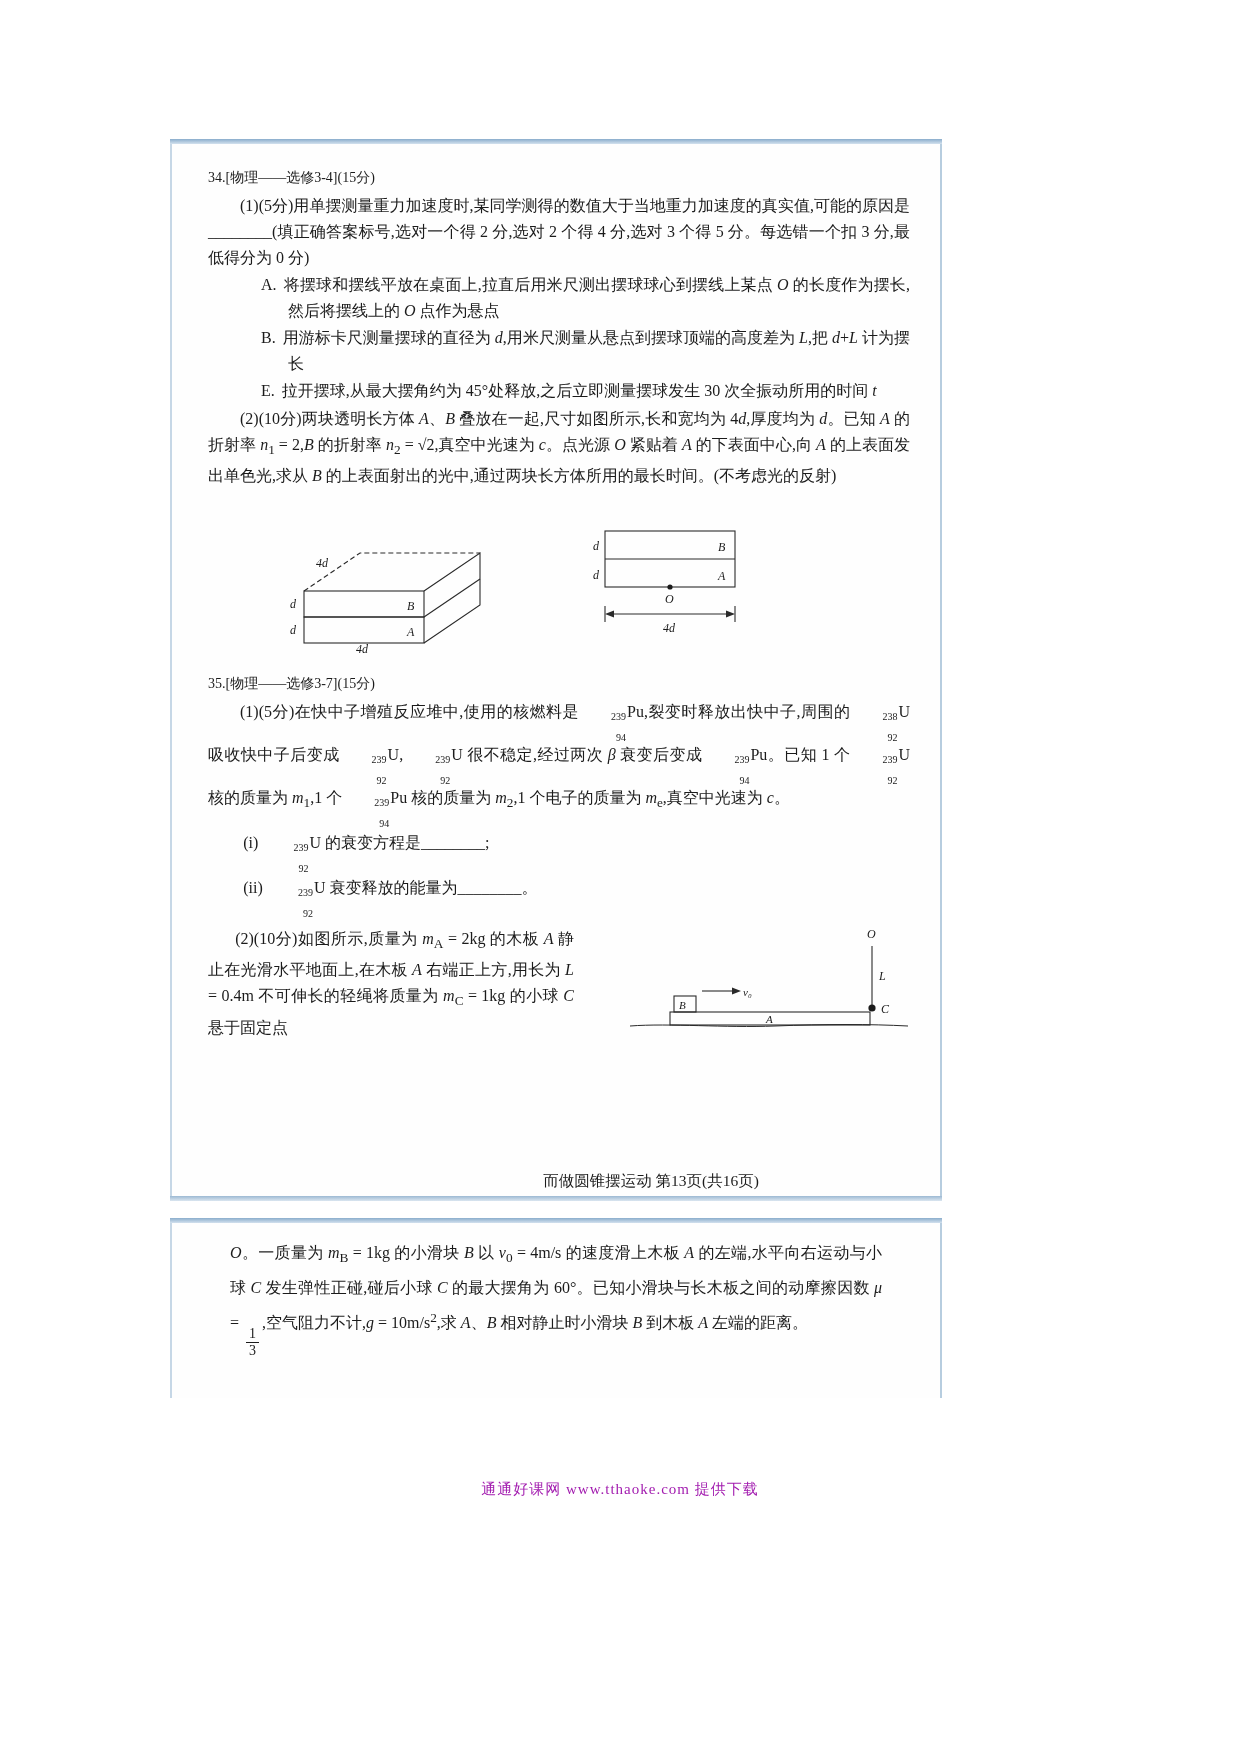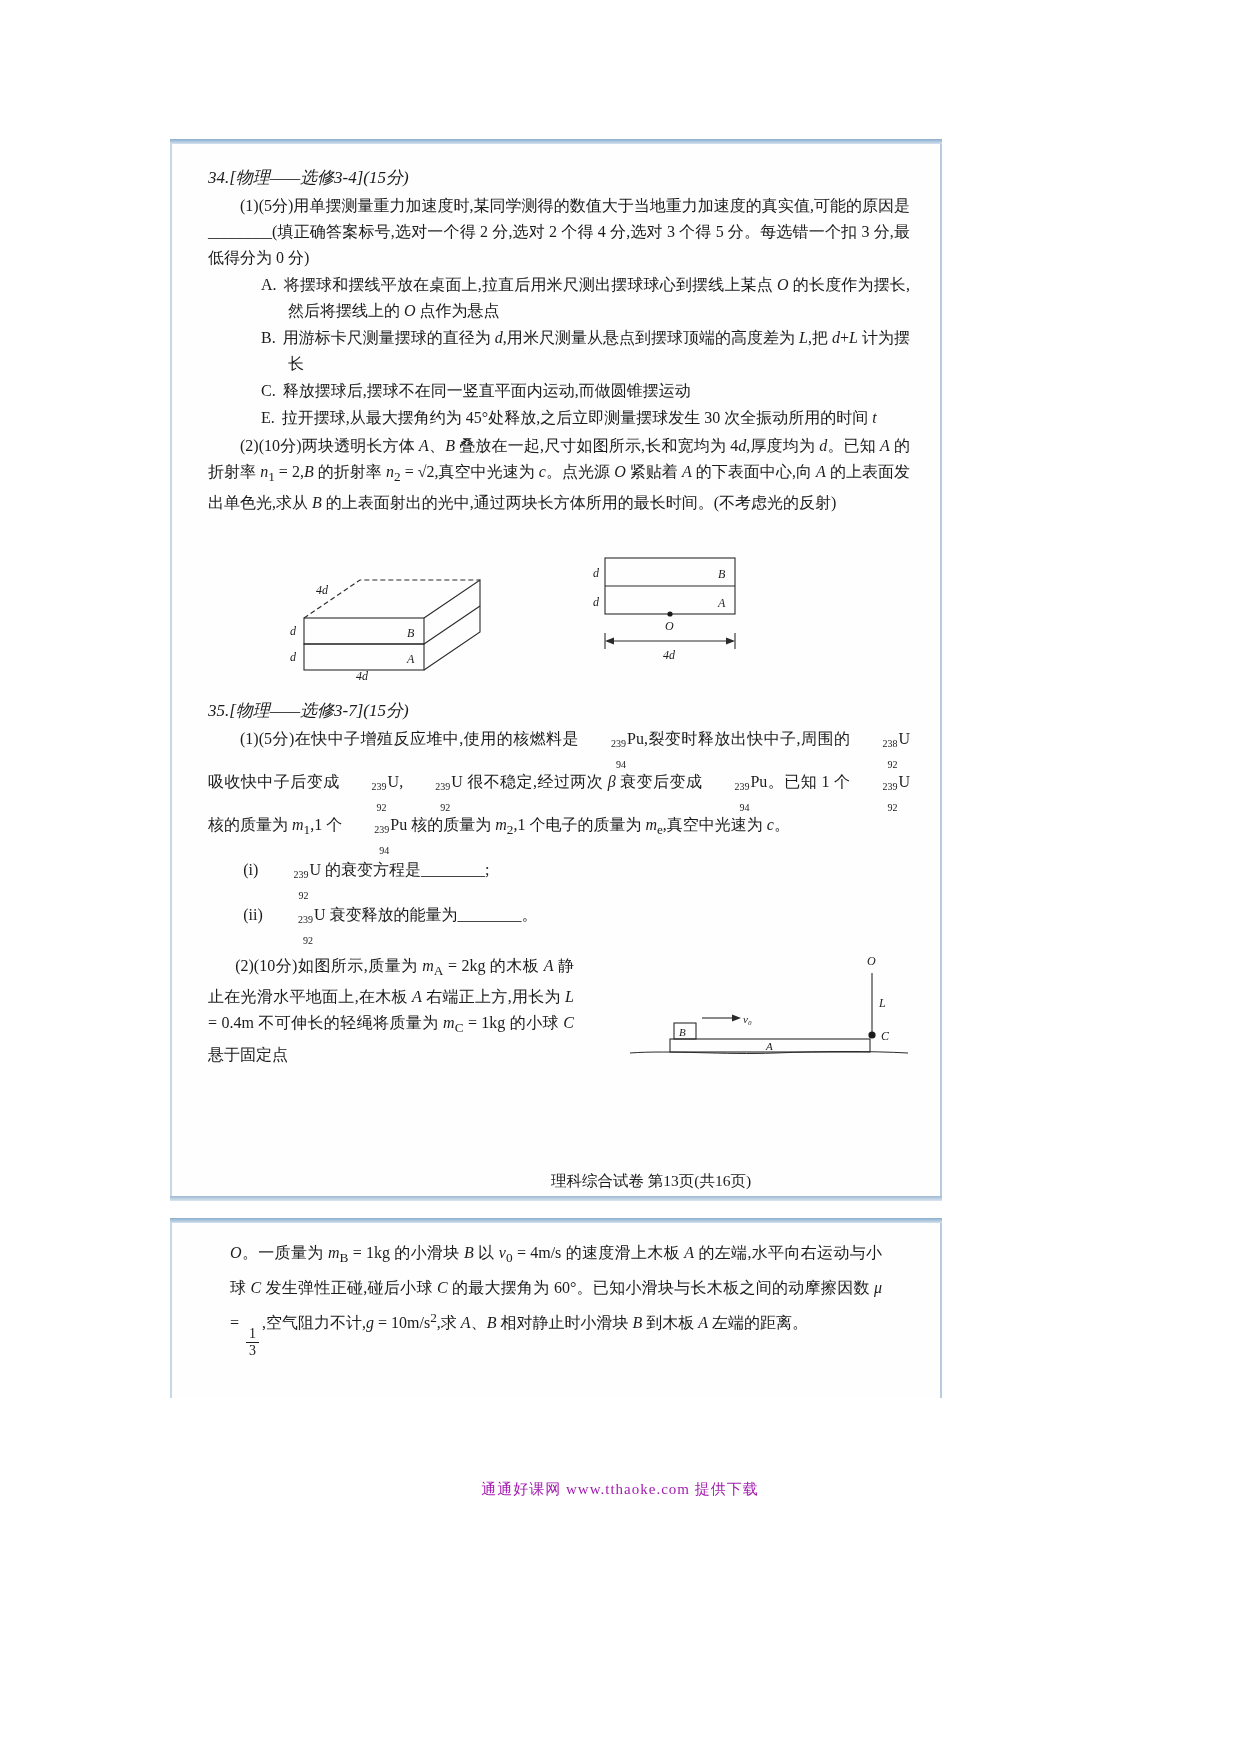--- a/index.html
+++ b/index.html
@@ -20,21 +20,21 @@
   }
   .band { position:absolute; left:-2px; right:-2px; height:5px;
     background:linear-gradient(to bottom,#7fa8c9,#c9dbea); }
   .band.top { top:0; background:linear-gradient(to bottom,#8aadcc,#d3e1ee); }
   .band.bottom { bottom:0; background:linear-gradient(to bottom,#9cb9d3,#dbe6f0); }
 
   .content {
     position:absolute; left:36px; top:24px; width:702px;
     font-size:16px; line-height:26px; text-align:justify;
   }
-  .q-heading { font-size:17px; margin-top:2px;font-style:italic; }
+  .q-heading { font-size:14px; margin-top:2px; }
   .para { margin-top:2px; }
   .indent2 { text-indent:2em; }
   .option { padding-left:80px; text-indent:-27px; margin-top:1px; }
   .opt-label { margin-right:7px; }
   .subq { text-indent:2.2em; }
   .mt { margin-top:16px; }
 
   .diagrams-row { display:flex; align-items:flex-start; margin:14px 0 4px 68px; }
   .figside { margin-left:92px; margin-top:14px; }
 
@@ -87,23 +87,20 @@
 
       <div class="q-heading">34.[物理——选修3-4](15分)</div>
 
       <p class="para indent2">(1)(5分)用单摆测量重力加速度时,某同学测得的数值大于当地重力加速度的真实值,可能的原因是________(填正确答案标号,选对一个得 2 分,选对 2 个得 4 分,选对 3 个得 5 分。每选错一个扣 3 分,最低得分为 0 分)</p>
 
       <div class="option">
         <span class="opt-label">A.</span><span>将摆球和摆线平放在桌面上,拉直后用米尺测出摆球球心到摆线上某点 <i>O</i> 的长度作为摆长,然后将摆线上的 <i>O</i> 点作为悬点</span>
       </div>
       <div class="option">
         <span class="opt-label">B.</span><span>用游标卡尺测量摆球的直径为 <i>d</i>,用米尺测量从悬点到摆球顶端的高度差为 <i>L</i>,把 <i>d</i>+<i>L</i> 计为摆长</span>
-      </div>
-      <div class="option">
-        <span class="opt-label">C.</span><span>释放摆球后,摆球不在同一竖直平面内运动,而做圆锥摆运动</span>
       </div>
       <div class="option">
         <span class="opt-label">E.</span><span>拉开摆球,从最大摆角约为 45°处释放,之后立即测量摆球发生 30 次全振动所用的时间 <i>t</i></span>
       </div>
 
       <p class="para indent2">(2)(10分)两块透明长方体 <i>A</i>、<i>B</i> 叠放在一起,尺寸如图所示,长和宽均为 4<i>d</i>,厚度均为 <i>d</i>。已知 <i>A</i> 的折射率 <i>n</i><sub>1</sub> = 2,<i>B</i> 的折射率 <i>n</i><sub>2</sub> = √2,真空中光速为 <i>c</i>。点光源 <i>O</i> 紧贴着 <i>A</i> 的下表面中心,向 <i>A</i> 的上表面发出单色光,求从 <i>B</i> 的上表面射出的光中,通过两块长方体所用的最长时间。(不考虑光的反射)</p>
 
       <div class="diagrams-row">
 
         <svg class="fig3d" width="215" height="152" viewBox="0 0 215 152">
@@ -192,21 +189,21 @@
           <text x="168" y="80" class="lbl-sm">v₀</text>
           <text x="191" y="107" class="lbl-sm">A</text>
           <text x="292" y="22" class="lbl">O</text>
           <text x="304" y="64" class="lbl">L</text>
           <text x="306" y="97" class="lbl">C</text>
         </svg>
       </div>
 
     </div>
 
-    <div class="page-footer">理科综合试卷  第13页(共16页)</div>
+    <div class="page-footer">而做圆锥摆运动  第13页(共16页)</div>
   </div>
 
   <div class="page page2">
     <div class="band top"></div>
     <p class="content2"><i>O</i>。一质量为 <i>m</i><sub>B</sub> = 1kg 的小滑块 <i>B</i> 以 <i>v</i><sub>0</sub> = 4m/s 的速度滑上木板 <i>A</i> 的左端,水平向右运动与小球 <i>C</i> 发生弹性正碰,碰后小球 <i>C</i> 的最大摆角为 60°。已知小滑块与长木板之间的动摩擦因数 <i>μ</i> = <span class="frac">
           <span>1</span>
           <span>3</span>
         </span>,空气阻力不计,<i>g</i> = 10m/s<sup>2</sup>,求 <i>A</i>、<i>B</i> 相对静止时小滑块 <i>B</i> 到木板 <i>A</i> 左端的距离。</p>
   </div>
 

